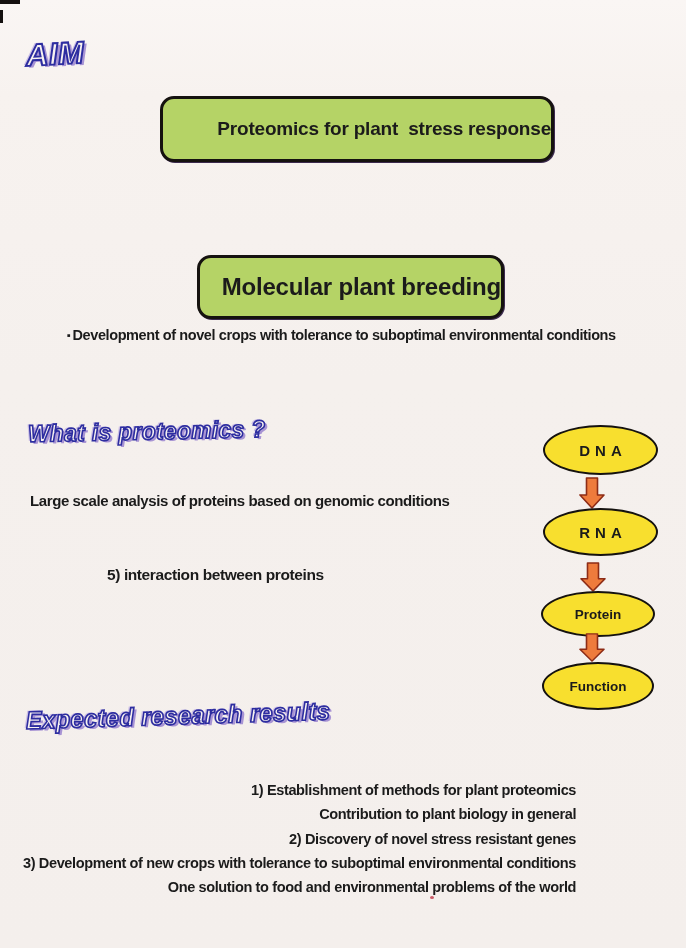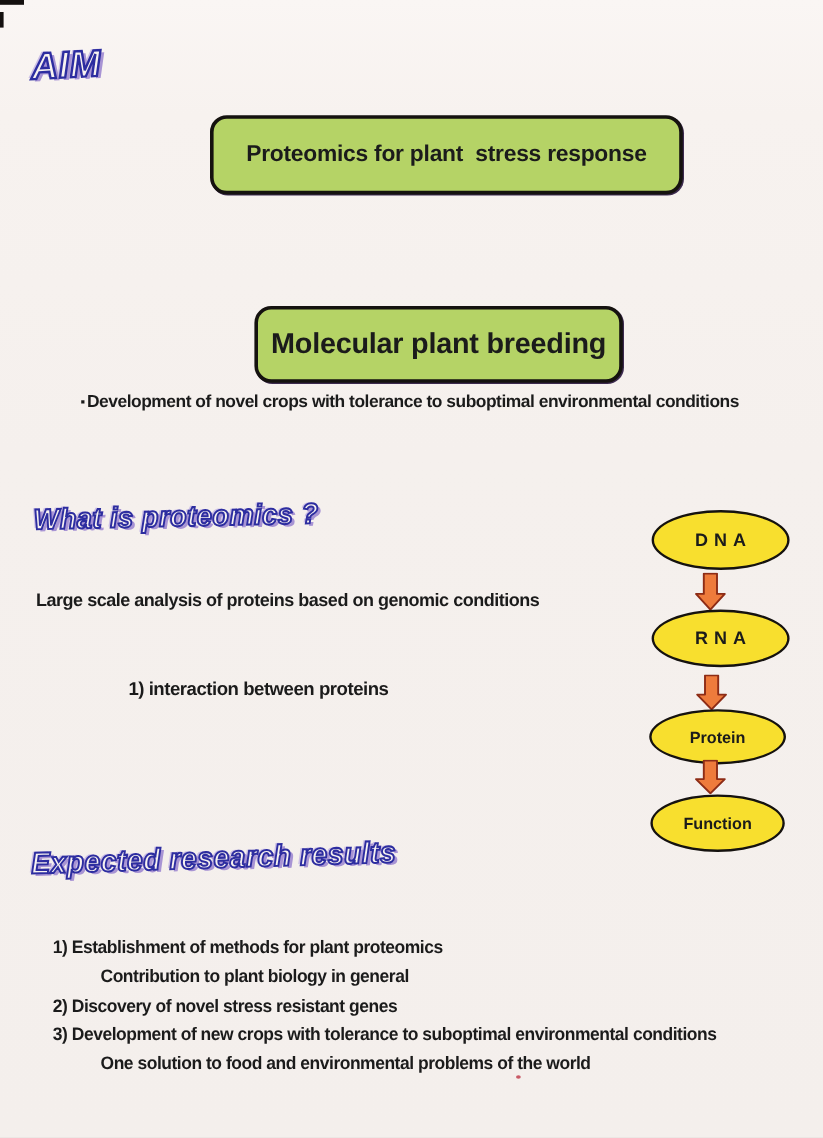--- a/index.html
+++ b/index.html
@@ -24,40 +24,39 @@
     letter-spacing:.5px;transform-origin:left center;
   }
   .aim{left:26px;top:38px;font-size:31px;-webkit-text-stroke-width:2px;transform:rotate(-3deg);}
   .what-is{left:28px;top:420px;font-size:24px;transform:rotate(-1.2deg) scaleX(.94);}
   .expected{left:26px;top:706px;font-size:25px;transform:rotate(-1.8deg) scaleX(.94);}
 
   
   .green-box{
     position:absolute;background:var(--box-green,#b5d366);
     border:3px solid #15120f;border-radius:14px;
-    display:flex;align-items:center;justify-content:center;
+    display:flex;align-items:center;justify-content:flex-end;
     box-shadow:1px 1px 0 #3c2a4e;
-    margin-left:15px;
   }
   .box1{left:160px;top:96px;width:388px;height:60px;}
   .box2{left:197px;top:255px;width:301px;height:58px;}
   .box-label{font-weight:bold;font-size:19px;letter-spacing:-.2px;}
   .box2 .box-label{font-size:24px;}
   .ws-pre{white-space:pre;}
 
   
   .body-text,.bullet-line,.num-line{font-weight:bold;white-space:nowrap;letter-spacing:-.4px;}
   .desc{position:absolute;left:30px;top:492px;font-size:15px;}
   .pos-b1{position:absolute;left:250px;top:182px;}
   .pos-b1 .bullet-line{font-size:15px;line-height:24px;}
   .pos-b2{position:absolute;left:67px;top:327px;font-size:14.5px;}
   .sq{font-size:11px;vertical-align:1px;margin-right:2px;}
   .plist{position:absolute;left:107px;top:562px;}
   .plist .num-line{font-size:15.5px;line-height:25.5px;}
-  .rlist{position:absolute;left:44px;top:778px;}
+  .rlist{position:absolute;left:23px;top:778px;text-align:right;}
   .rlist .num-line{font-size:15px;line-height:24.3px;transform:scaleX(.97);transform-origin:left top;}
   .rlist .indent{padding-left:41px;}
 
   
   .node{
     position:absolute;background:var(--node-yellow,#f8df2e);
     border:2.5px solid #15120f;border-radius:50%;
     display:flex;align-items:center;justify-content:center;
     font-weight:bold;font-size:13.5px;
   }
@@ -95,21 +94,21 @@
 
   <div class="bullet-line pos-b2">
     <span class="sq">▪</span><span>Development of novel crops with tolerance to suboptimal environmental conditions</span>
   </div>
 
   <div class="wordart what-is">What is proteomics ?</div>
 
   <div class="body-text desc">Large scale analysis of proteins based on genomic conditions</div>
 
   <div class="plist">
-    <div class="num-line">1) interaction between proteins</div>
+    <div class="num-line">5) interaction between proteins</div>
   </div>
 
   <div>
     <div class="node n-dna spaced">DNA</div>
     <svg class="arrow a1" width="26" height="32" viewBox="0 0 26 33" preserveAspectRatio="none">
       <polygon points="7.5,1 18.5,1 18.5,18.5 25,18.5 13,32 1,18.5 7.5,18.5"></polygon>
     </svg>
     <div class="node n-rna spaced">RNA</div>
     <svg class="arrow a2" width="26" height="30" viewBox="0 0 26 33" preserveAspectRatio="none">
       <polygon points="7.5,1 18.5,1 18.5,18.5 25,18.5 13,32 1,18.5 7.5,18.5"></polygon>

